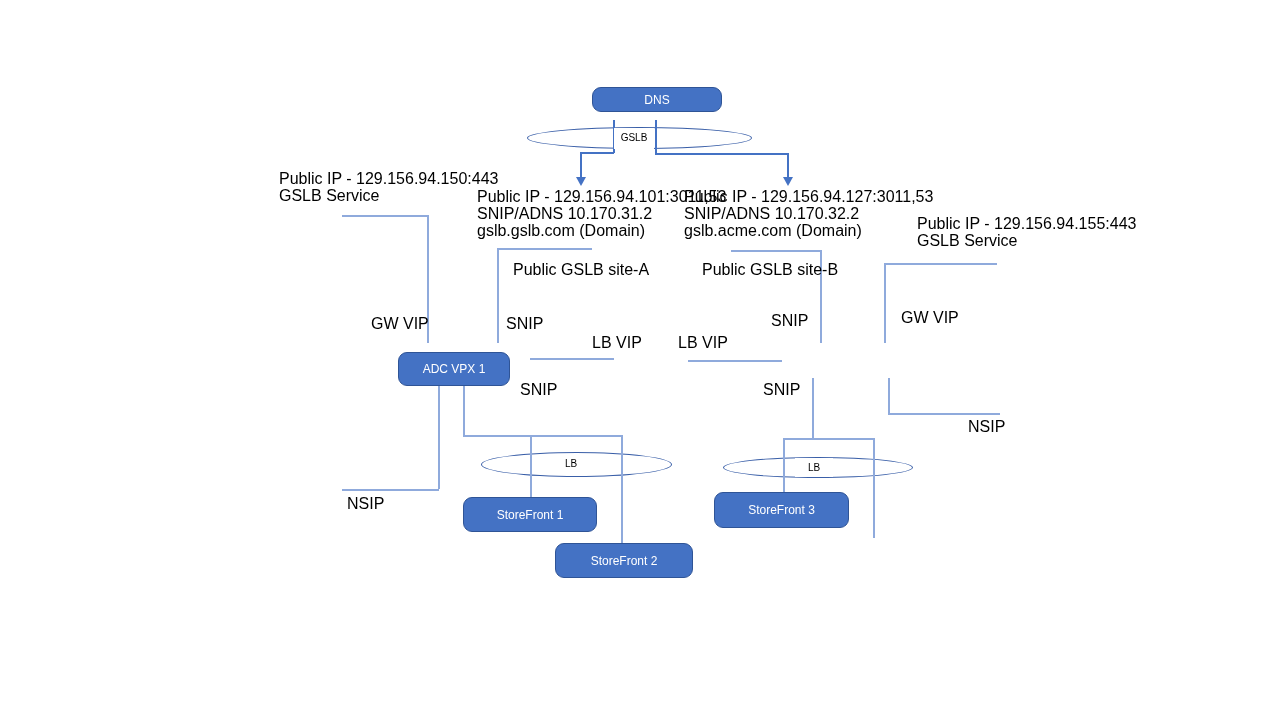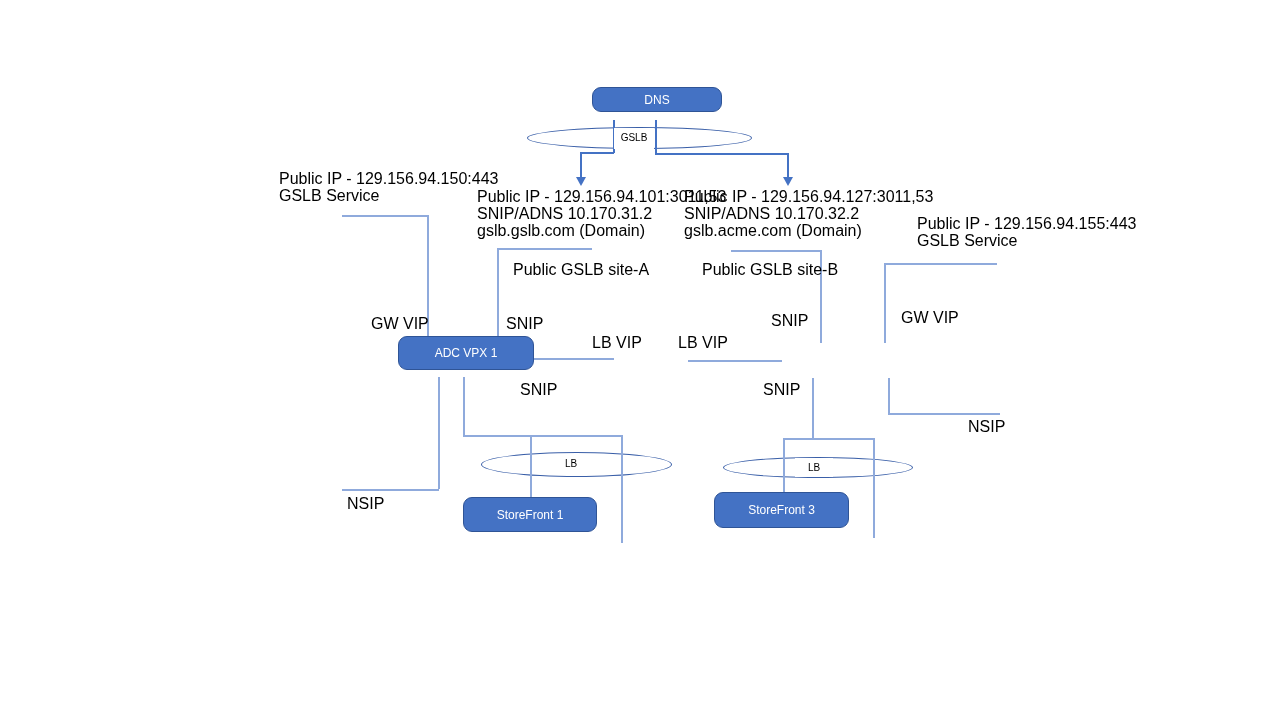--- a/index.html
+++ b/index.html
@@ -115,25 +115,28 @@
   <div class="line v" style="left:783px;top:438px;height:55px;"></div>
   <div class="line v" style="left:873px;top:438px;height:100px;"></div>
 
   <div class="shape-lbl" style="left:614px;top:128px;width:30px;height:21px;">GSLB</div>
   <div class="shape-lbl" style="left:552px;top:454px;width:28px;height:19px;">LB</div>
   <div class="shape-lbl" style="left:795px;top:458px;width:28px;height:19px;">LB</div>
 
   <div class="node" style="left:592px;top:87px;width:130px;height:25px;">
     <span>DNS</span>
   </div>
-  <div class="node" style="left:398px;top:336px;width:136px;height:34px;">
+  <div class="node" style="left:398px;top:352px;width:112px;height:34px;">
     <span>ADC VPX 1</span>
   </div>
   <div class="node" style="left:463px;top:497px;width:134px;height:35px;">
     <span>StoreFront 1</span>
+  </div>
+  <div class="node" style="left:555px;top:543px;width:138px;height:35px;">
+    <span>StoreFront 2</span>
   </div>
   <div class="node" style="left:714px;top:492px;width:135px;height:36px;">
     <span>StoreFront 3</span>
   </div>
 
   <div class="lbl" style="left:279px;top:170px;">Public IP - 129.156.94.150:443
 GSLB Service</div>
   <div class="lbl" style="left:477px;top:188px;">Public IP - 129.156.94.101:3011,53
 SNIP/ADNS 10.170.31.2
 gslb.gslb.com (Domain)</div>

